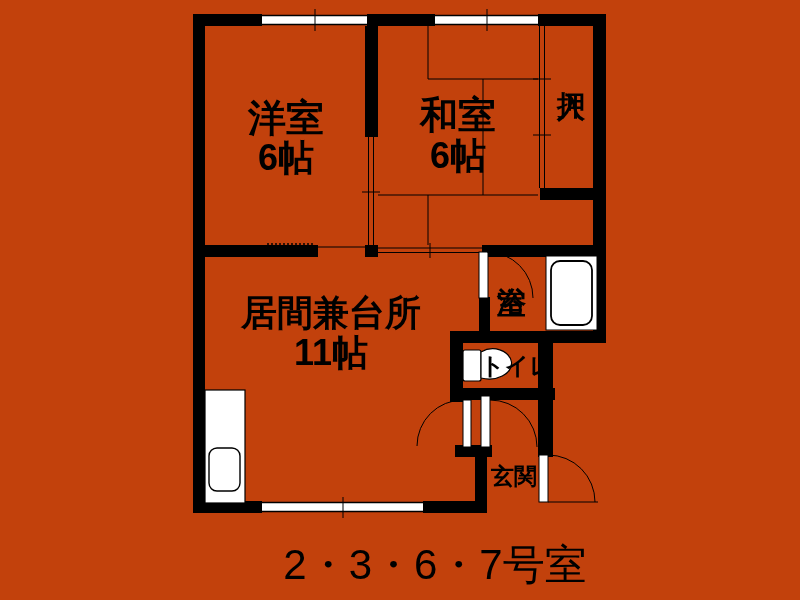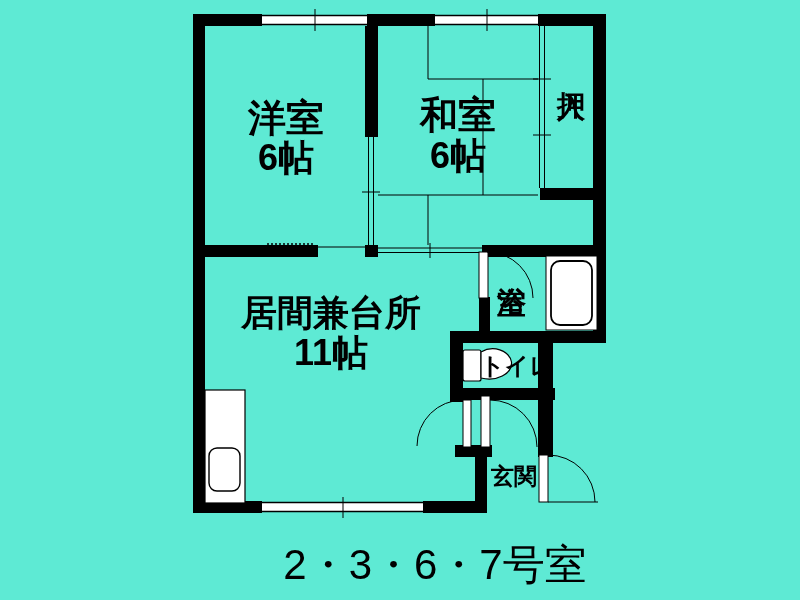--- a/index.html
+++ b/index.html
@@ -1,16 +1,16 @@
 <!DOCTYPE html>
 <html><head>
 <meta charset="utf-8">
 <style>
   html,body{margin:0;padding:0;background:#fff;}
-  #canvas{position:relative;width:800px;height:600px;background:#5eead4;overflow:hidden;
+  #canvas{position:relative;width:800px;height:600px;background:#c2410c;overflow:hidden;
           font-family:"Liberation Sans","DejaVu Sans",sans-serif;}
   svg{position:absolute;left:0;top:0;}
   .wall{fill:#000;stroke:none;shape-rendering:crispEdges;}
   .thin{stroke:#000;stroke-width:1.3;fill:none;}
   .thin1{stroke:#000;stroke-width:1;fill:none;}
   .leaf{fill:#fff;stroke:#000;stroke-width:1;}
   .arc{fill:none;stroke:#000;stroke-width:1;}
   .fixture{fill:#fff;stroke:#000;stroke-width:1.2;}
   .roomlabel{font-weight:700;fill:#000;text-anchor:middle;}
   .vtext{writing-mode:vertical-rl;text-orientation:upright;font-weight:700;fill:#000;}

